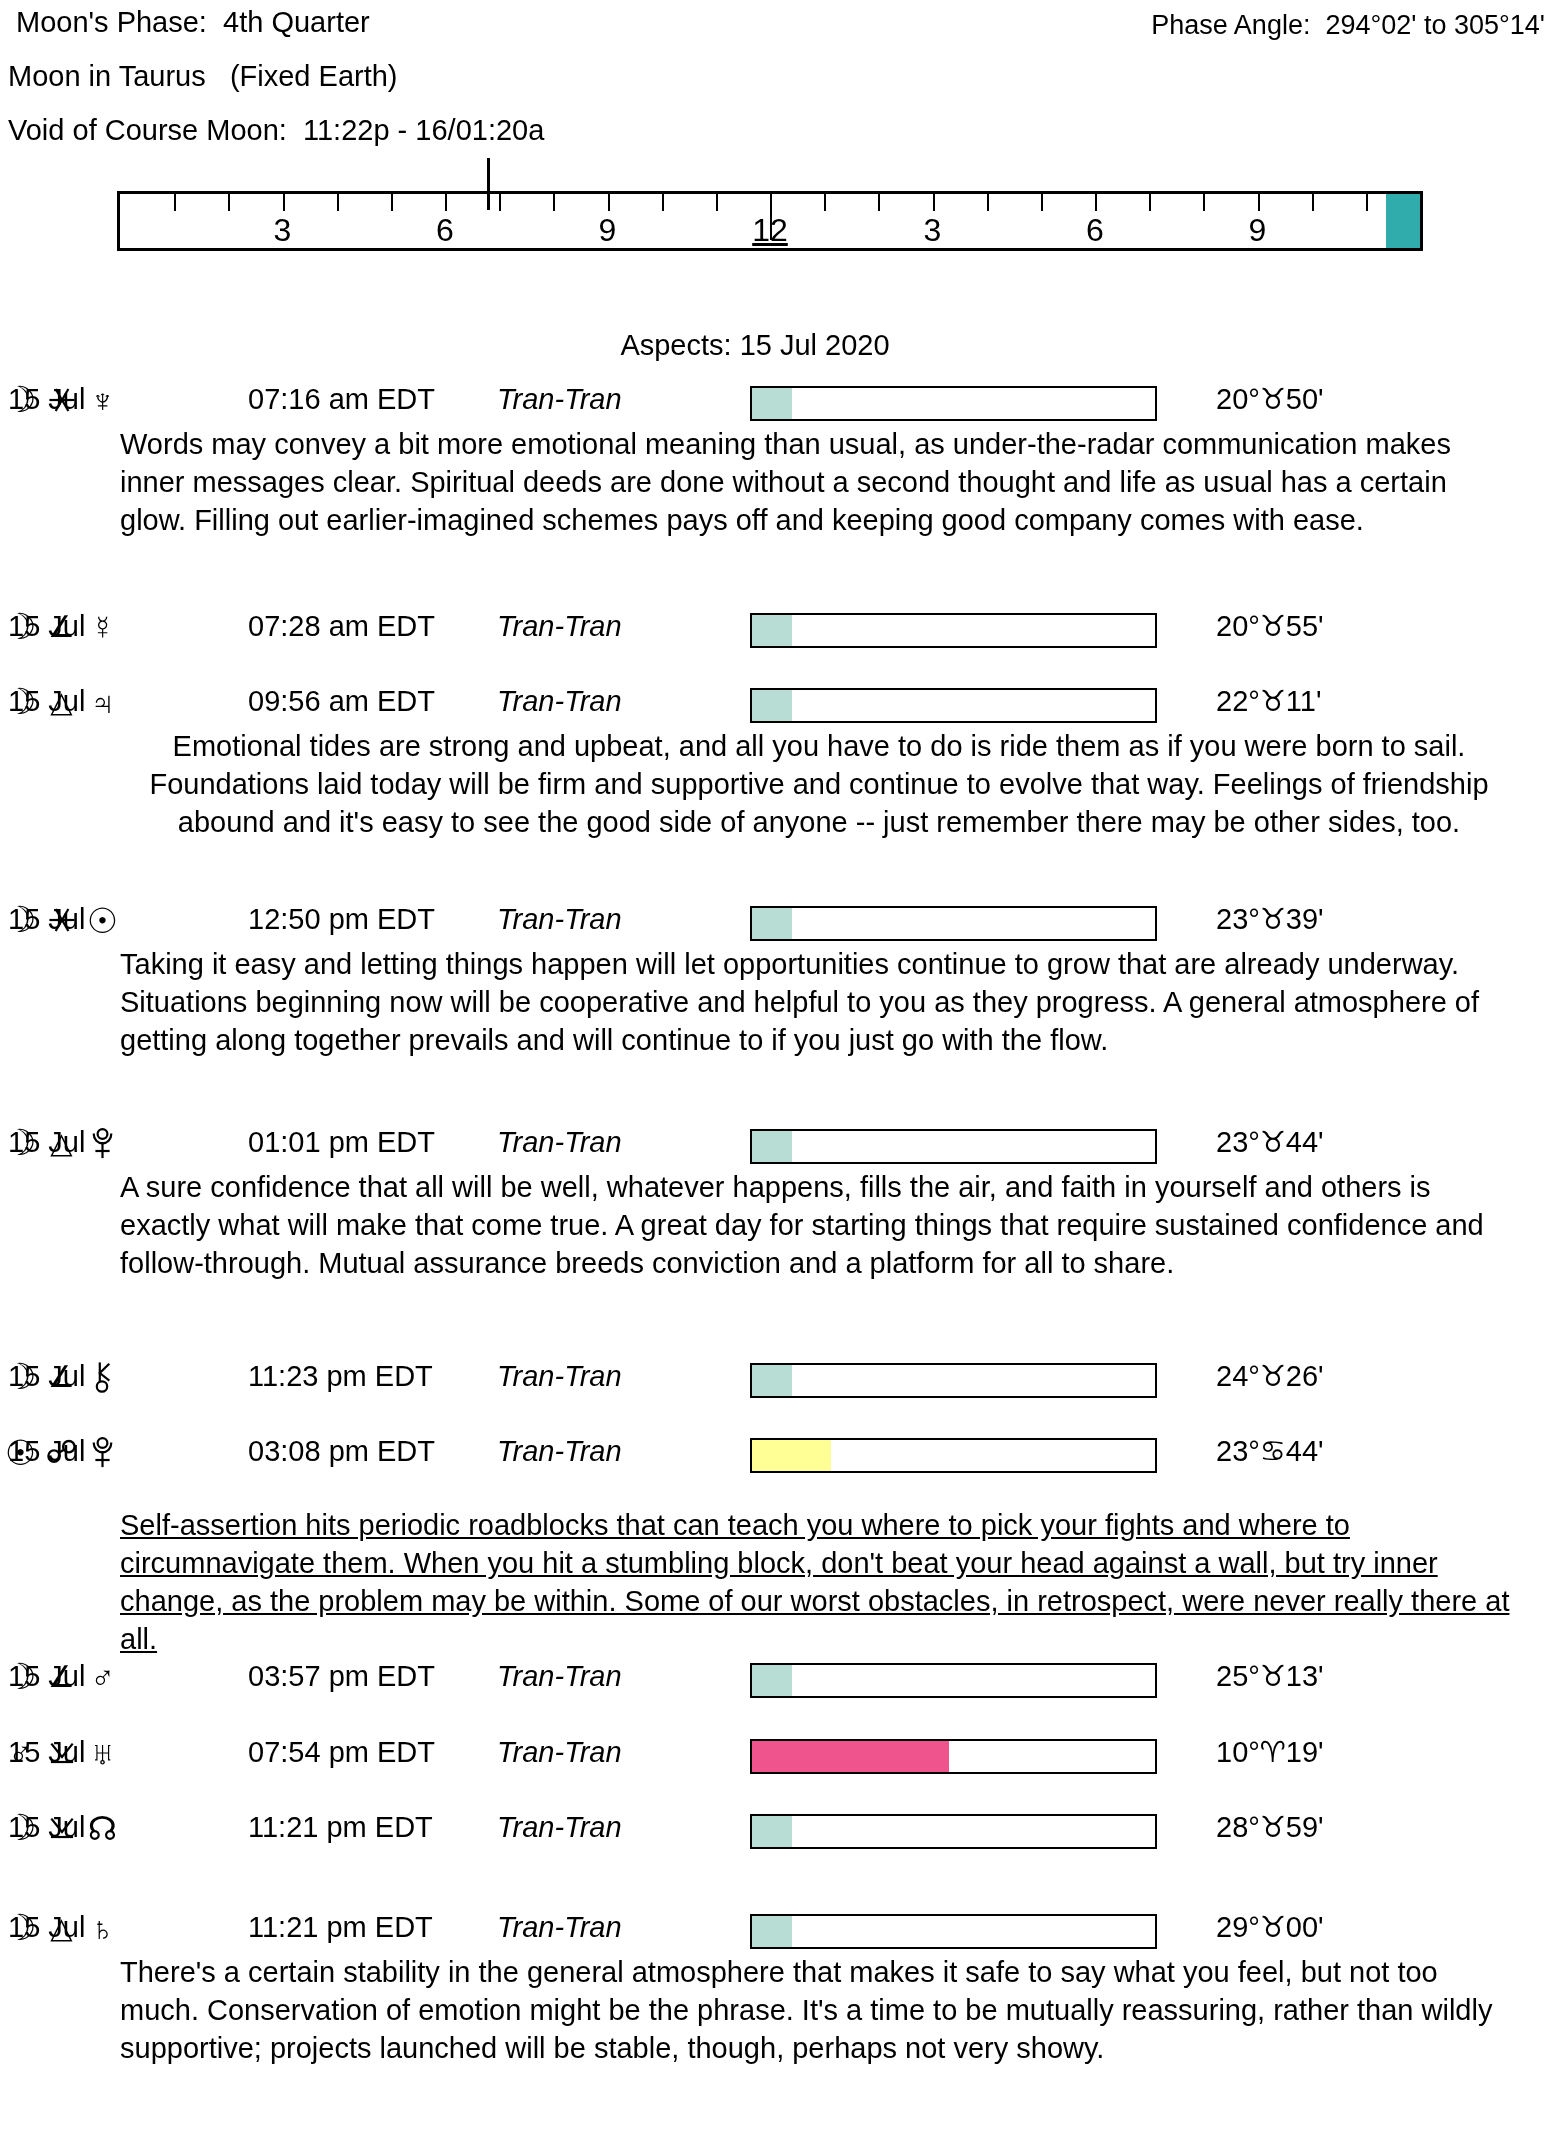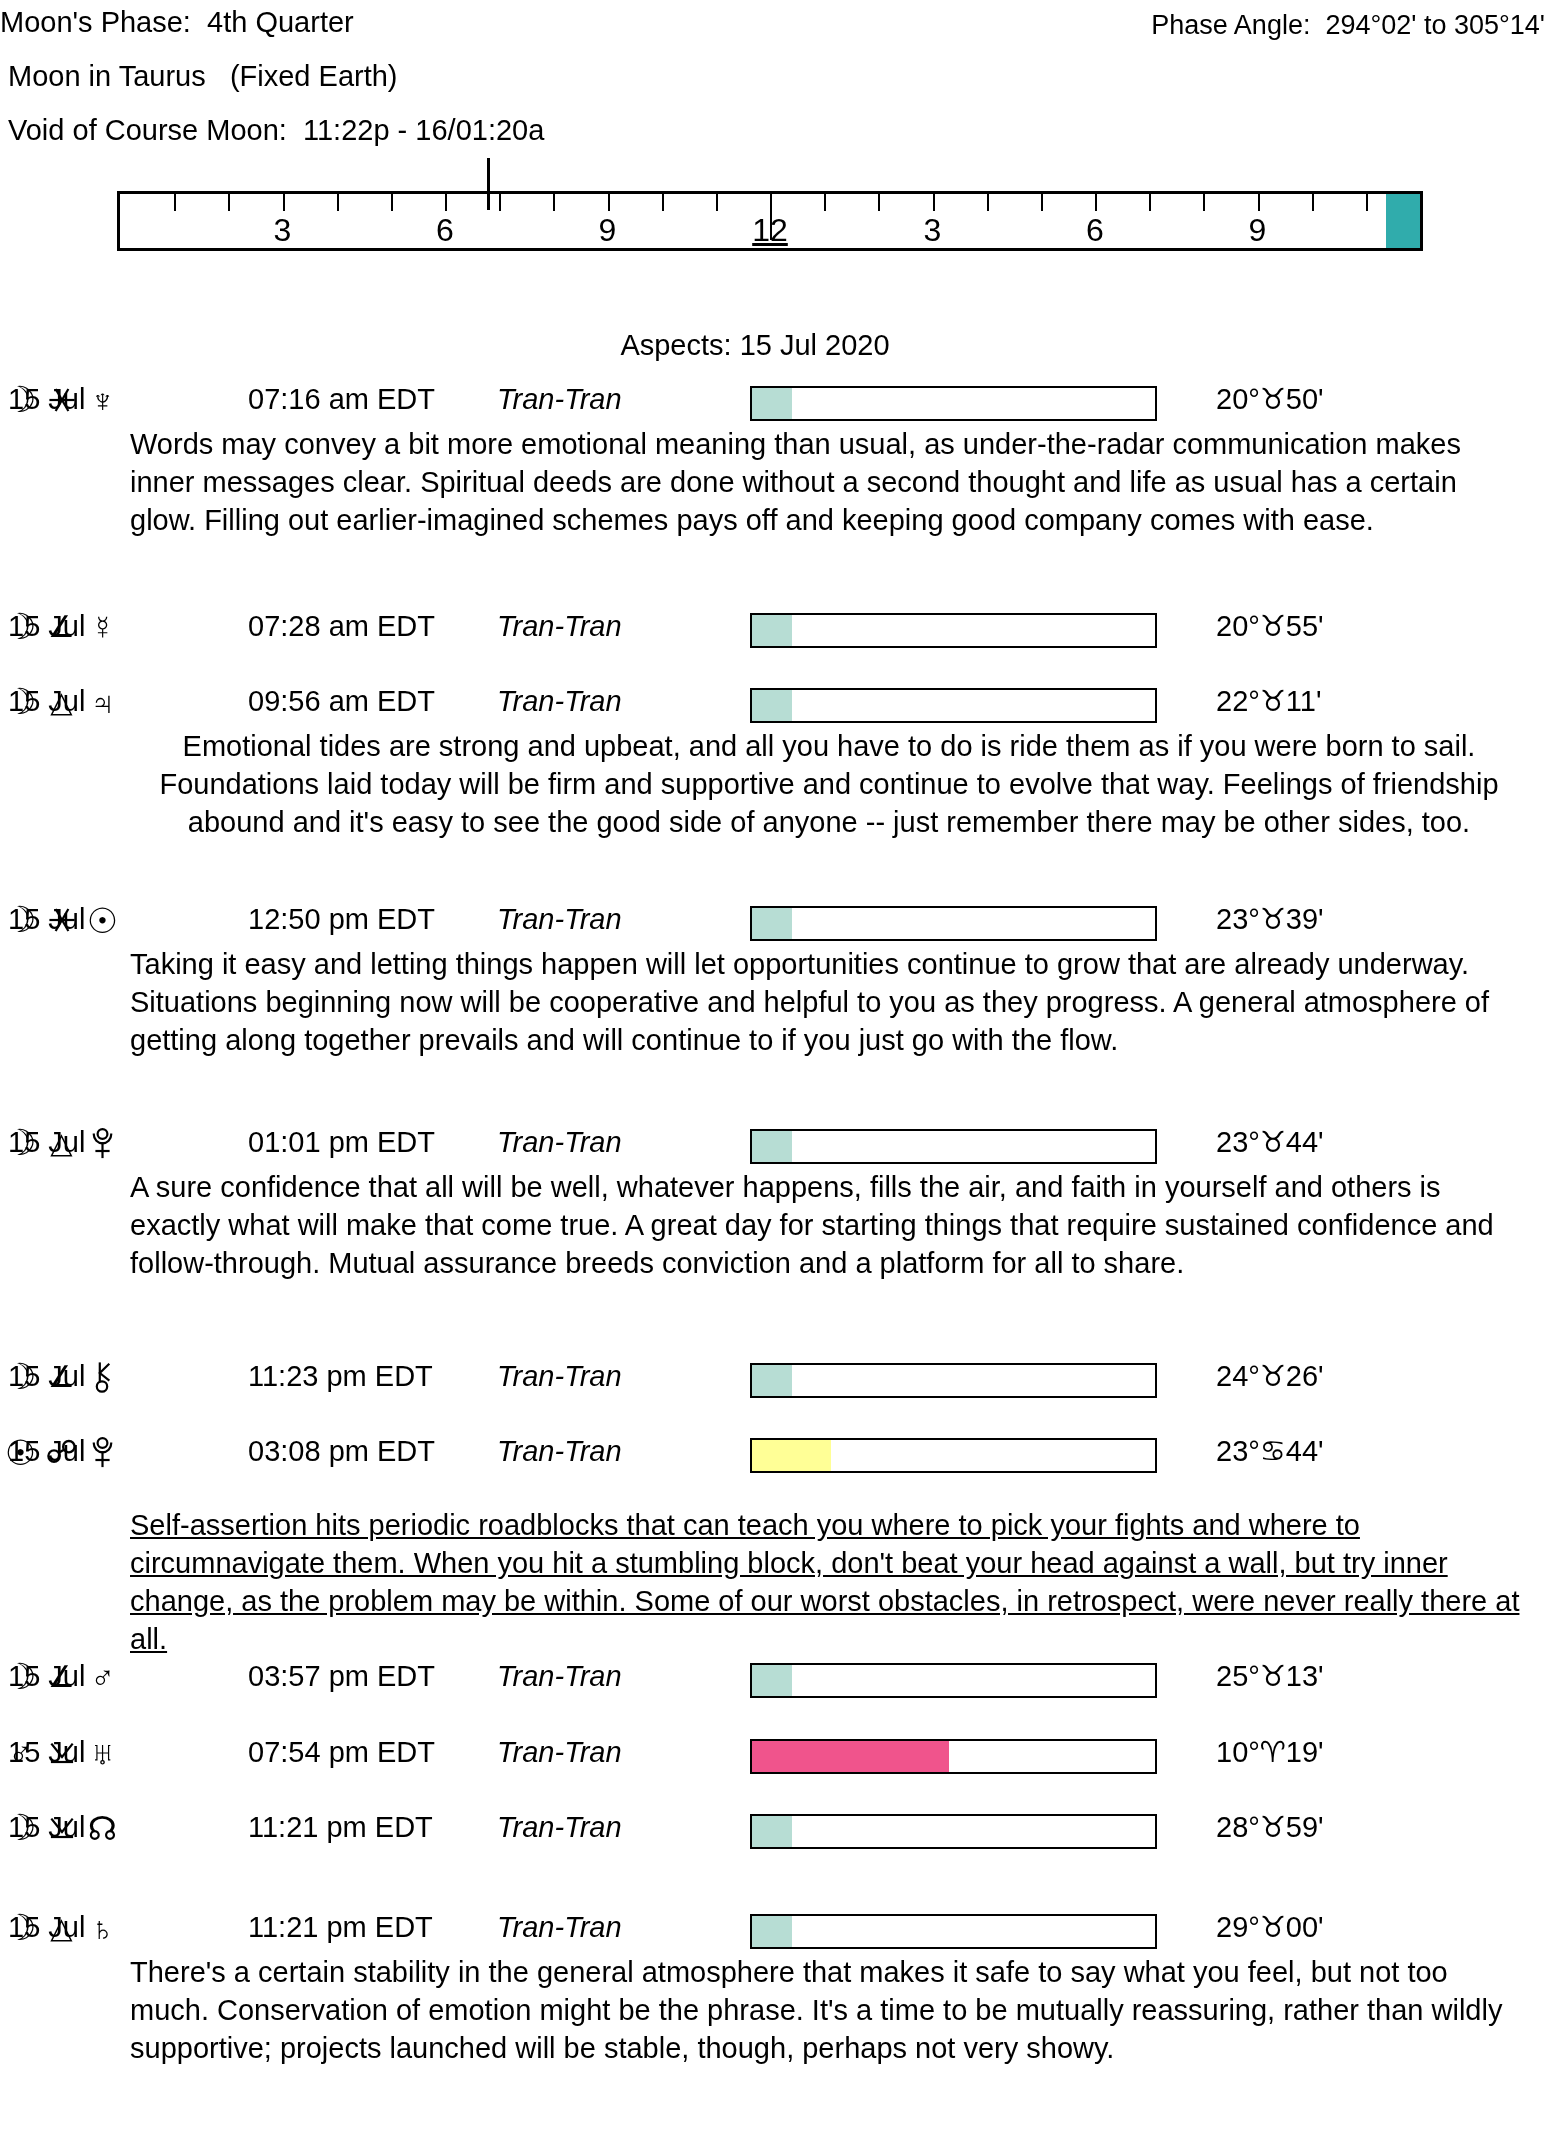--- a/index.html
+++ b/index.html
@@ -36,29 +36,29 @@
   .sym-char{line-height:1;}
   .sym-slot svg{display:block;}
   .c-time{left:248px;}
   .c-type{left:497px;font-style:italic;}
   .c-bar{left:750px;top:8px;width:403px;height:31px;border:2px solid #000;background:#fff;}
   .bar-fill{display:block;height:100%;width:0;}
   .c-degree{left:1216px;}
 
   .aspect-desc{
     position:absolute;left:120px;width:1398px;
-    font-size:29px;line-height:38px;margin-left:10px;
+    font-size:29px;line-height:38px;
   }
 </style>
 </head>
 <body>
 
 <div class="page">
 
-  <div class="abs h-line pre" style="left:0;top:6px">Moon's Phase:  4th Quarter</div>
+  <div class="abs h-line pre" style="left:16px;top:6px">Moon's Phase:  4th Quarter</div>
 
   <div class="abs phase-angle pre" style="top:10px;right:8px">Phase Angle:  294°02' to 305°14'</div>
 
   <div class="abs h-line pre" style="left:8px;top:60px">Moon in Taurus   (Fixed Earth)</div>
 
   <div class="abs h-line pre" style="left:8px;top:114px">Void of Course Moon:  11:22p - 16/01:20a</div>
 
   <div class="ruler" id="ruler">
       <div class="voc-block" style="width: 2.625%; background: rgb(48, 172, 172);"></div>
       <span class="rlabel" style="left: 162.5px;">3</span>

